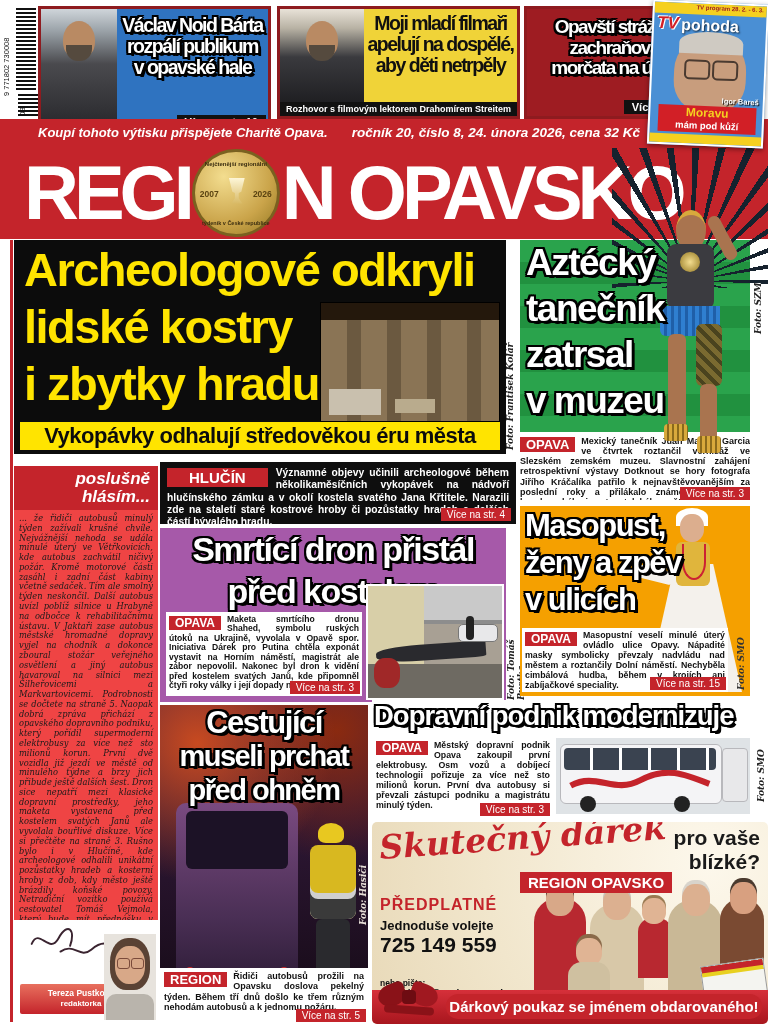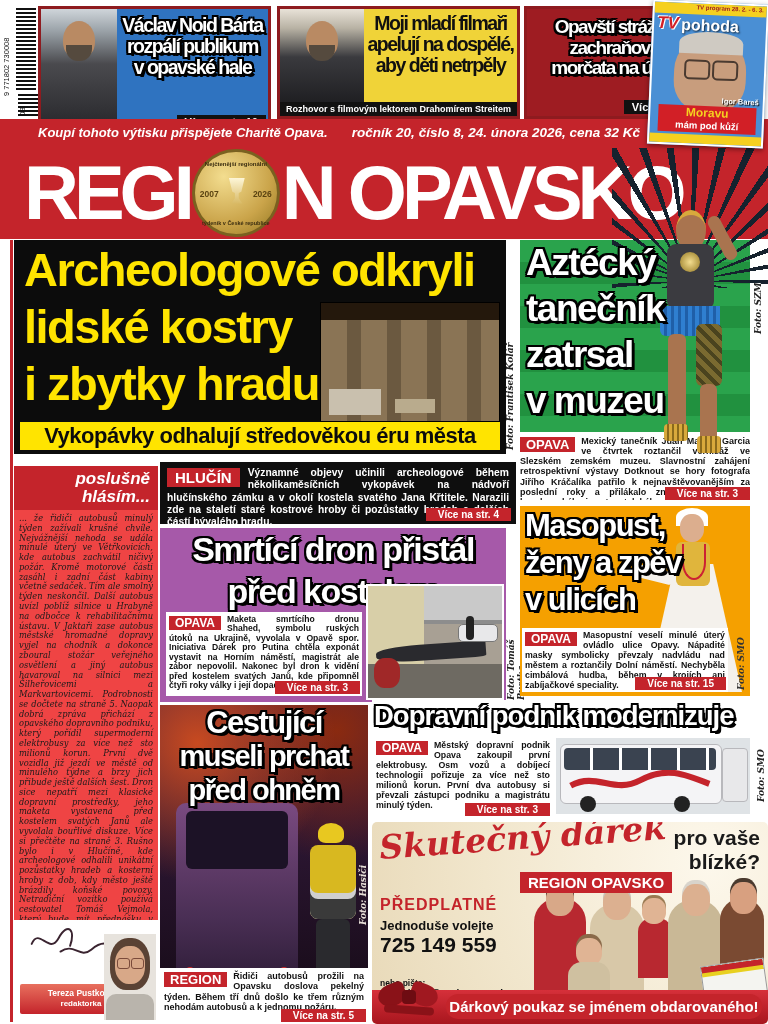--- a/index.html
+++ b/index.html
@@ -6,22 +6,22 @@
   .page{position:relative;width:768px;height:1024px;background:#fff;overflow:hidden;
         font-family:"Liberation Sans",sans-serif;}
   .abs{position:absolute;}
   
   .ow{color:#fff;font-weight:800;
       text-shadow:-2px -2px 0 #000,2px -2px 0 #000,-2px 2px 0 #000,2px 2px 0 #000,
                   -2px 0 0 #000,2px 0 0 #000,0 -2px 0 #000,0 2px 0 #000,3px 3px 0 #000;}
   .cond{letter-spacing:-1.5px;font-weight:800;}
   .lbl{display:inline-block;float:left;background:#c4242b;color:#fff;font-weight:800;
        padding:0 6px;margin:1px 6px 1px 0;}
-  .more{position:absolute;background:#c4242b;color:#fff;font-weight:700;font-size:10px;
-        padding:1px 12px;white-space:nowrap;}
+  .more{position:absolute;background:#c4242b;color:#fff;font-weight:400;font-size:10px;
+        padding:1px 6px;white-space:nowrap;}
   .body-txt{font-weight:700;font-size:9.2px;line-height:1.17;text-align:justify;color:#111;}
   .vcred{position:absolute;writing-mode:vertical-rl;transform:rotate(180deg);
          font-family:"DejaVu Serif",serif;font-style:italic;font-weight:700;
          font-size:9px;color:#222;}
   
   .teaser{border:3px solid #8e1b1f;box-sizing:border-box;}
   .t-more{position:absolute;background:#111;color:#fff;font-weight:800;font-size:11px;
           padding:1px 8px;}
   .t-head{text-align:center;line-height:1.08;}
   .mugshot{position:absolute;left:0;top:0;bottom:0;
@@ -161,21 +161,21 @@
     <div class="abs ow cond" style="left:6px;top:140px;font-size:37px;z-index:7;">v muzeu</div>
   </div>
   <div class="abs" style="left:520px;top:436px;width:230px;height:64px;overflow:hidden;">
     <span class="lbl" style="font-size:13px;">OPAVA</span>
     <span class="body-txt" style="font-size:9px;line-height:1.13;display:block;">Mexický tanečník Juan Manuel Garcia ve čtvrtek roztančil vernisáž ve Slezském zemském muzeu. Slavnostní zahájení retrospektivní výstavy Dotknout se hory fotografa Jiřího Kráčalíka patřilo k nejnavštěvovanějším za poslední roky a přilákalo známé osobnosti z horolezeckého i cestovatelského světa.</span>
     <span class="more" style="right:0;bottom:0;">Více na str. 3</span>
   </div>
   <div class="vcred" style="left:753px;top:264px;height:70px;">Foto: SZM</div>
 
   <div class="abs" style="left:160px;top:462px;width:356px;height:62px;background:#0e0e0e;box-sizing:border-box;padding:5px 7px;">
-    <span class="lbl" style="font-size:15px;padding:1px 8px;margin-right:8px;">HLUČÍN</span>
+    <span class="lbl" style="font-size:15px;padding:1px 22px;margin-right:8px;">HLUČÍN</span>
     <span style="color:#fff;font-weight:700;font-size:10.3px;line-height:1.2;text-align:justify;display:block;">Významné objevy učinili archeologové během několikaměsíčních vykopávek na nádvoří hlučínského zámku a v okolí kostela svatého Jana Křtitele. Narazili zde na staletí staré kostrové hroby či pozůstatky hradeb a dalších částí bývalého hradu.</span>
     <span class="more" style="right:5px;bottom:3px;">Více na str. 4</span>
   </div>
 
   <div class="abs" style="left:14px;top:466px;width:144px;height:556px;background:#ef4444;">
     <div style="height:44px;background:#c4242b;color:#fff;text-align:right;padding:4px 8px 0 0;box-sizing:border-box;">
       <div style="font-style:italic;font-weight:800;font-size:17px;line-height:18px;">poslušně</div>
       <div style="font-style:italic;font-weight:800;font-size:17px;line-height:18px;">hlásím...</div>
     </div>
     <div class="colbody" style="padding:4px 5px;height:406px;overflow:hidden;">

